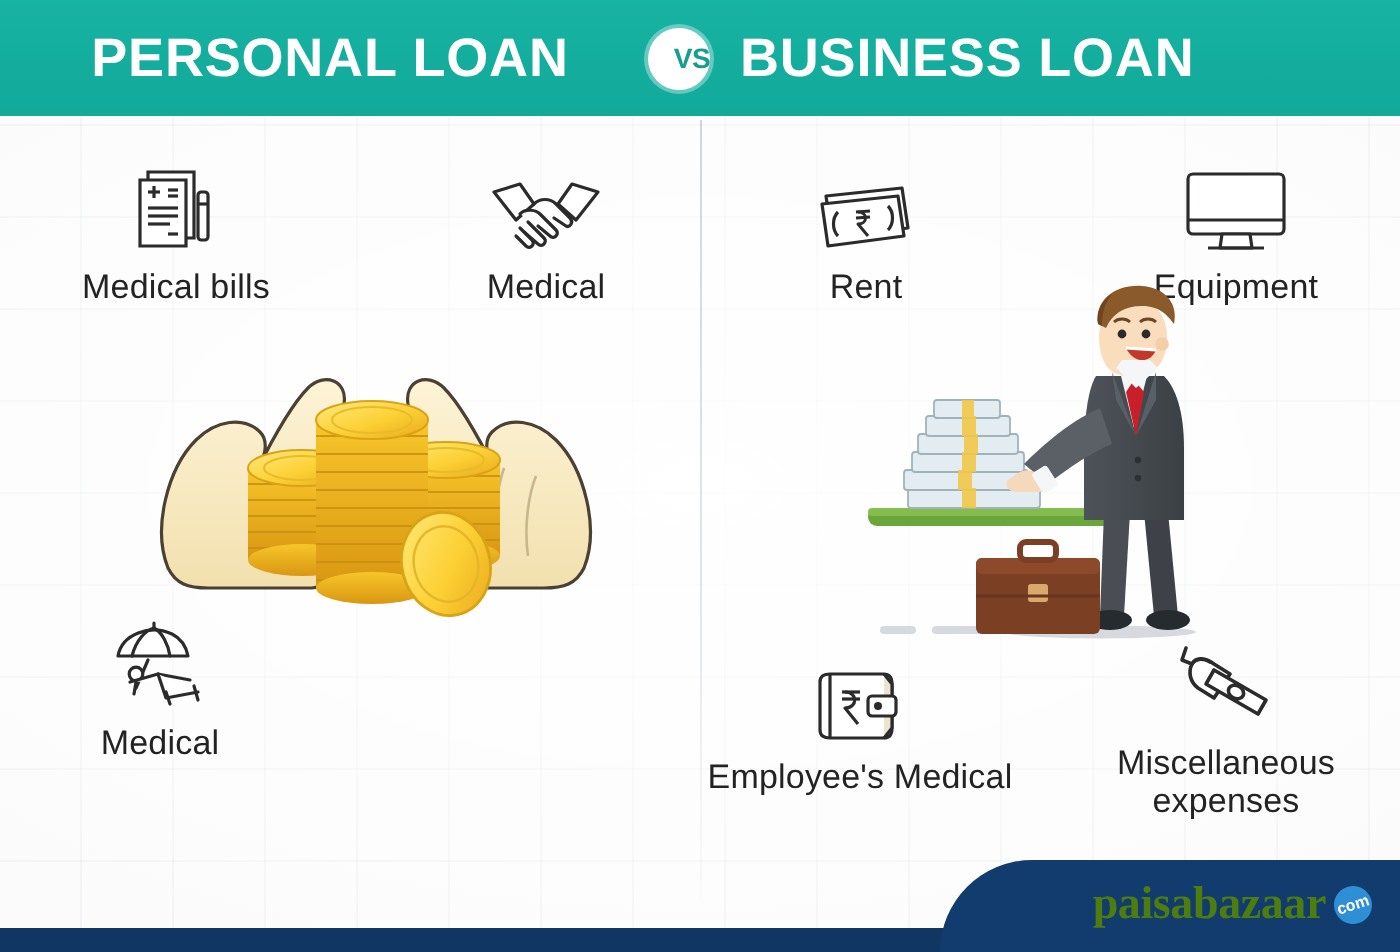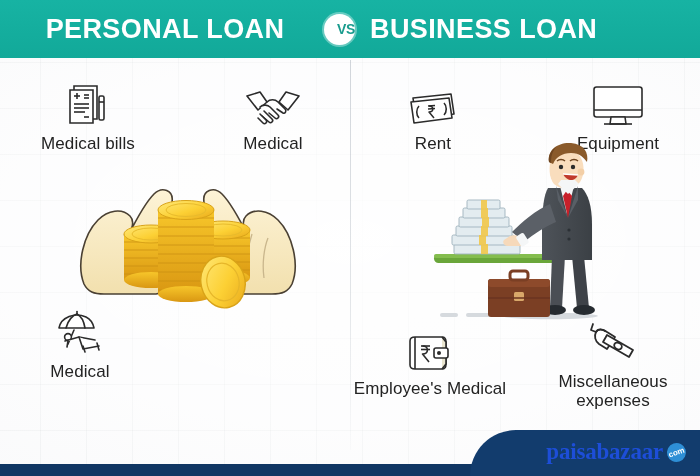--- a/index.html
+++ b/index.html
@@ -125,21 +125,21 @@
     border-top-left-radius: 46px;
   }
   .footer-logo {
     position: absolute;
     right: 14px; bottom: 11px;
     display: flex;
     align-items: center;
     gap: 4px;
   }
   .footer-logo .brand {
-    color: #1d4ed8;
+    color: #4d7c0f;
     font-family: "Liberation Serif", serif;
     font-size: 23px;
     font-weight: bold;
     letter-spacing: -0.2px;
   }
   .footer-logo .dotcom {
     width: 19px; height: 19px;
     border-radius: 50%;
     background: #2e8fd6;
     color: #ffffff;

